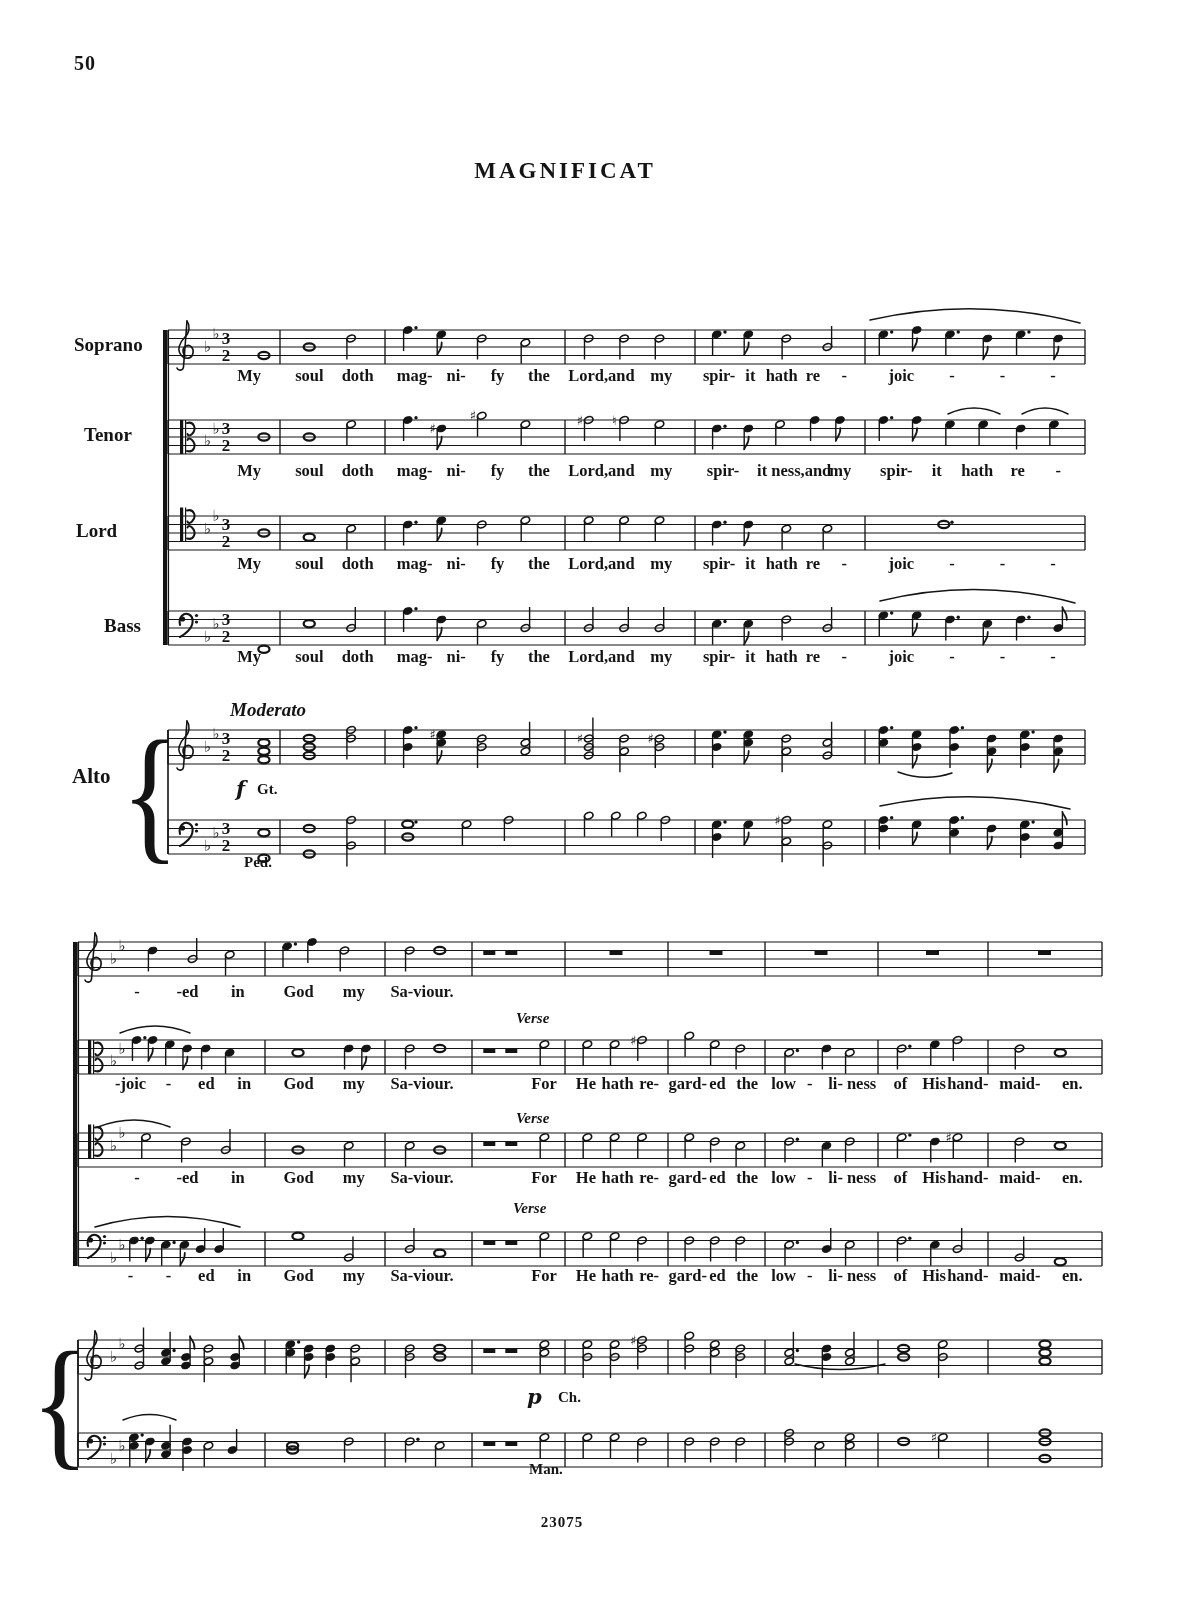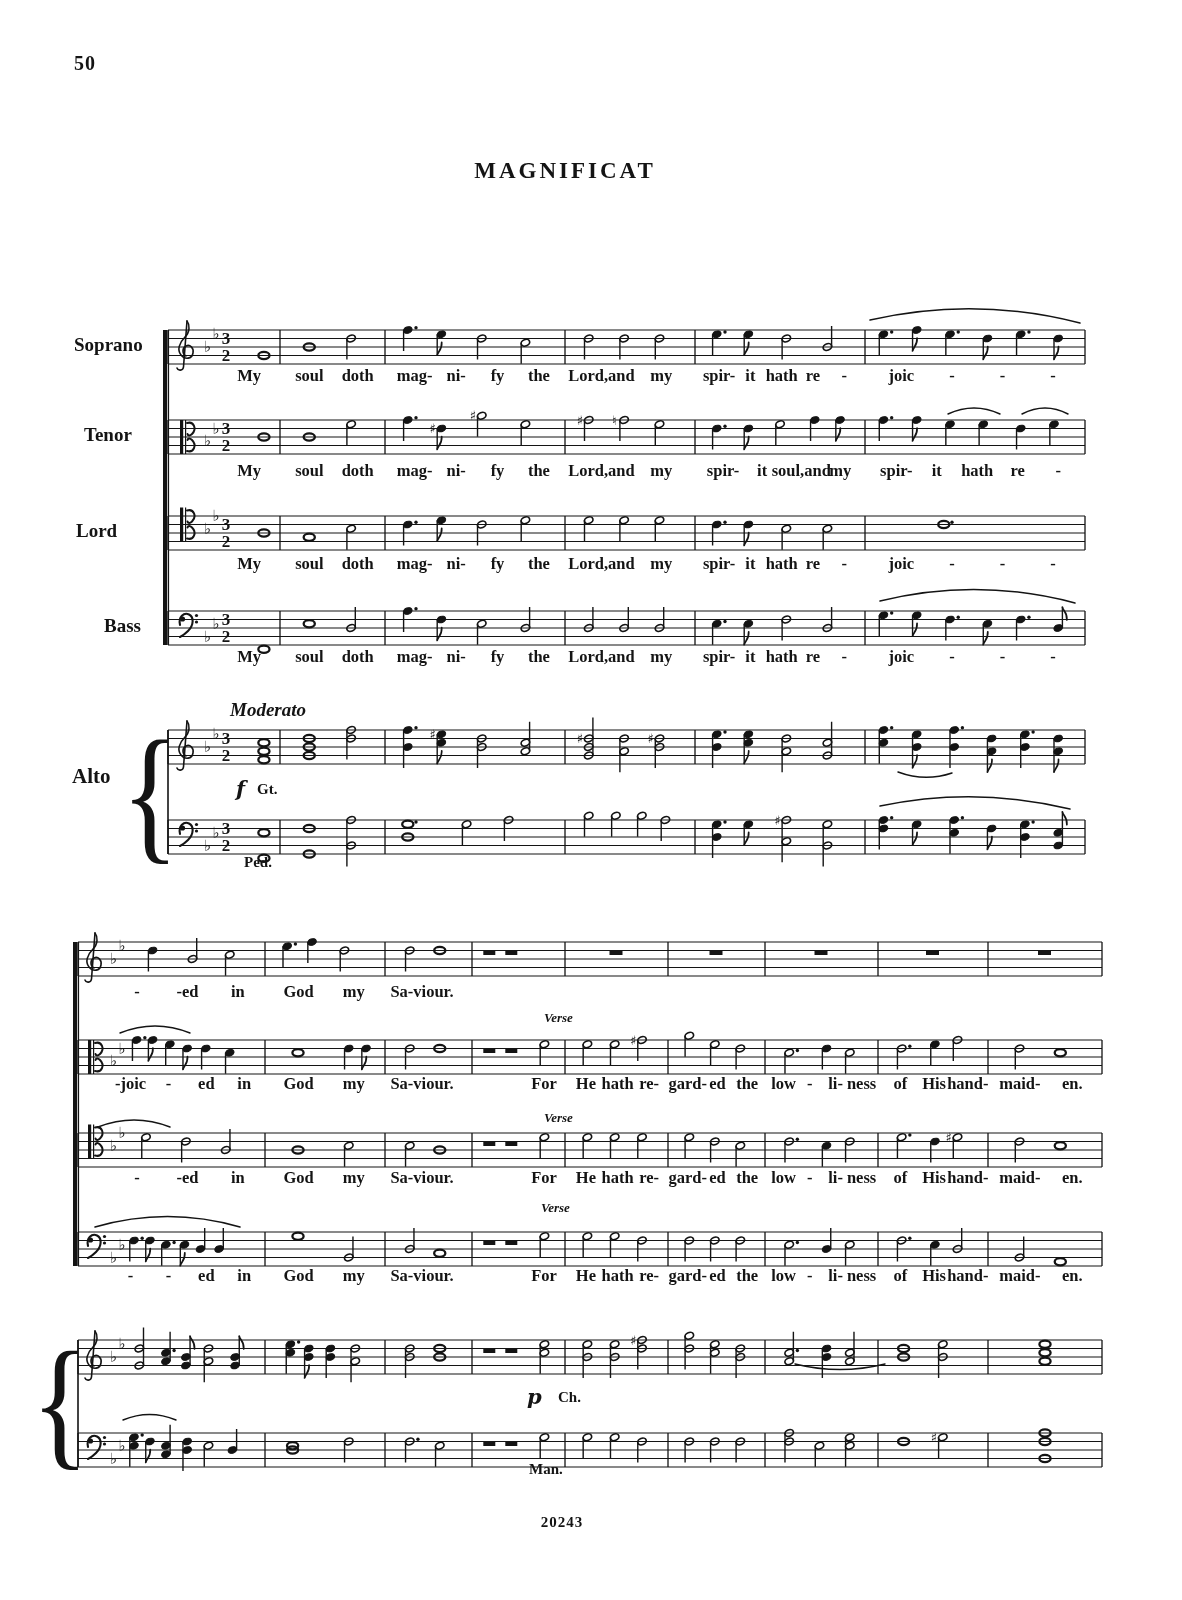--- a/index.html
+++ b/index.html
@@ -9,21 +9,21 @@
     font-family:"Liberation Serif","DejaVu Serif",serif;
   }
   .abs{position:absolute;}
   .pgnum{left:74px; top:52px; font-size:20px; font-weight:bold; letter-spacing:1px;}
   .title{left:565px; top:158px; transform:translateX(-50%); font-size:23px; font-weight:bold; letter-spacing:3px;}
   .plate{left:562px; top:1514px; transform:translateX(-50%); font-size:15px; font-weight:bold; letter-spacing:1px;}
   .stafflabel{font-size:19px; font-weight:600; color:#141414; white-space:nowrap;}
   .tempo{font-size:19px; font-weight:bold; font-style:italic;}
   .dyn{font-size:21px; font-weight:bold; font-style:italic; font-family:"DejaVu Serif",serif;}
   .reg{font-size:15px; font-weight:bold;}
-  .verse{font-size:13px; font-style:italic; font-weight:600;margin-left:28px;}
+  .verse{font-size:15px; font-style:italic; font-weight:600;}
   .lyr{position:absolute; transform:translateX(-50%); font-size:16.5px; font-weight:600;
        color:#141414; white-space:pre; line-height:1;}
   svg{position:absolute; left:0; top:0;}
 </style>
 </head>
 <body>
 
 <div class="page">
 
   <div class="abs pgnum">50</div>
@@ -39,21 +39,21 @@
   <div class="abs dyn" style="left:236px;top:776px">f</div>
   <div class="abs reg" style="left:257px;top:781px">Gt.</div>
   <div class="abs reg" style="left:244px;top:854px">Ped.</div>
   <div class="abs verse" style="left:516px;top:1010px">Verse</div>
   <div class="abs verse" style="left:516px;top:1110px">Verse</div>
   <div class="abs verse" style="left:513px;top:1200px">Verse</div>
   <div class="abs dyn" style="left:527px;top:1384px">p</div>
   <div class="abs reg" style="left:558px;top:1389px">Ch.</div>
   <div class="abs reg" style="left:529px;top:1461px">Man.</div>
 
-  <div class="abs plate">20243</div>
+  <div class="abs plate">23075</div>
 
   <svg id="score" width="1182" height="1600" viewBox="0 0 1182 1600">
       <line x1="168" y1="330" x2="1085" y2="330" stroke="#141414" stroke-width="1.1"></line>
       <line x1="168" y1="338.5" x2="1085" y2="338.5" stroke="#141414" stroke-width="1.1"></line>
       <line x1="168" y1="347" x2="1085" y2="347" stroke="#141414" stroke-width="1.1"></line>
       <line x1="168" y1="355.5" x2="1085" y2="355.5" stroke="#141414" stroke-width="1.1"></line>
       <line x1="168" y1="364" x2="1085" y2="364" stroke="#141414" stroke-width="1.1"></line>
       <line x1="168" y1="330" x2="168" y2="364" stroke="#141414" stroke-width="1.3"></line>
       <line x1="280" y1="330" x2="280" y2="364" stroke="#141414" stroke-width="1.3"></line>
       <line x1="385" y1="330" x2="385" y2="364" stroke="#141414" stroke-width="1.3"></line>
@@ -992,21 +992,21 @@
       <span class="lyr" style="left: 309.4px; top: 463px;">soul</span>
       <span class="lyr" style="left: 357.7px; top: 463px;">doth</span>
       <span class="lyr" style="left: 414.7px; top: 463px;">mag-</span>
       <span class="lyr" style="left: 456.1px; top: 463px;">ni-</span>
       <span class="lyr" style="left: 497.5px; top: 463px;">fy</span>
       <span class="lyr" style="left: 538.9px; top: 463px;">the</span>
       <span class="lyr" style="left: 601.4px; top: 463px;">Lord,and</span>
       <span class="lyr" style="left: 661.2px; top: 463px;">my</span>
       <span class="lyr" style="left: 723.05px; top: 463px;">spir-</span>
       <span class="lyr" style="left: 762.15px; top: 463px;">it</span>
-      <span class="lyr" style="left: 801.25px; top: 463px;">soul,and</span>
+      <span class="lyr" style="left: 801.25px; top: 463px;">ness,and</span>
       <span class="lyr" style="left: 840.35px; top: 463px;">my</span>
       <span class="lyr" style="left: 896.24px; top: 463px;">spir-</span>
       <span class="lyr" style="left: 936.72px; top: 463px;">it</span>
       <span class="lyr" style="left: 977.2px; top: 463px;">hath</span>
       <span class="lyr" style="left: 1017.68px; top: 463px;">re</span>
       <span class="lyr" style="left: 1058.16px; top: 463px;">-</span>
       <span class="lyr" style="left: 249.2px; top: 556px;">My</span>
       <span class="lyr" style="left: 309.4px; top: 556px;">soul</span>
       <span class="lyr" style="left: 357.7px; top: 556px;">doth</span>
       <span class="lyr" style="left: 414.7px; top: 556px;">mag-</span>

